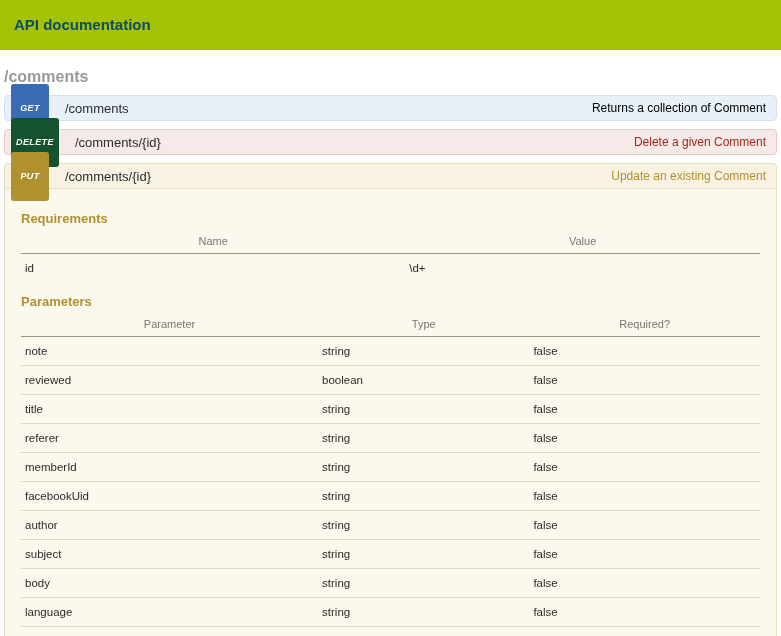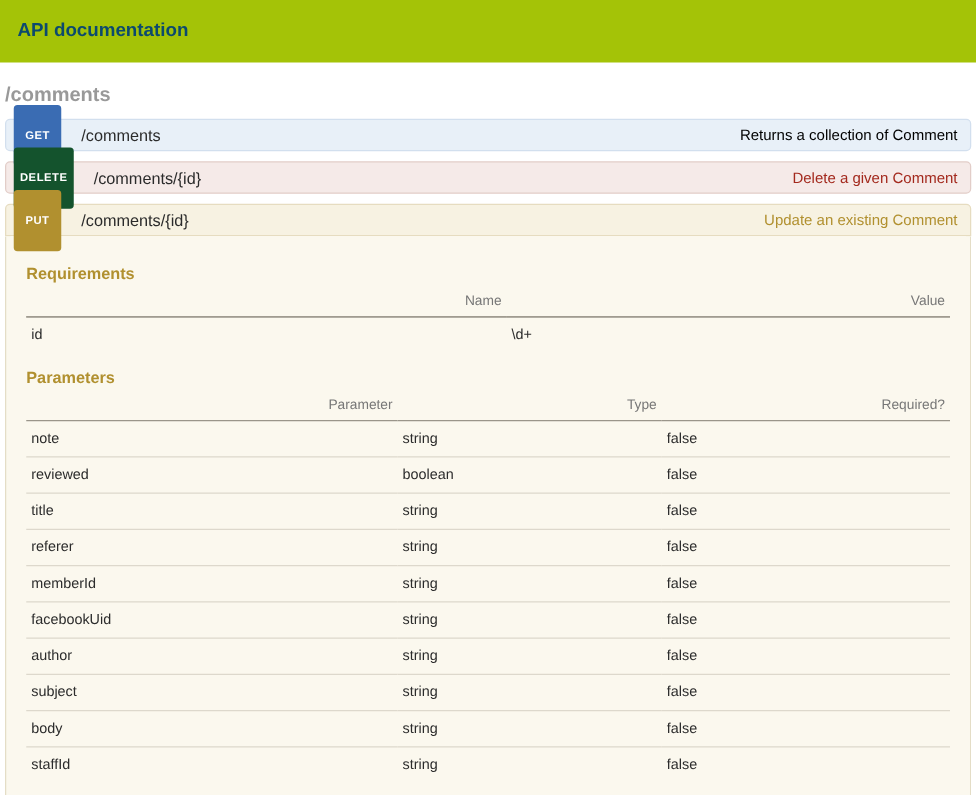--- a/index.html
+++ b/index.html
@@ -47,20 +47,21 @@
     display: inline-block;
     min-width: 38px;
     padding: 20px 5px;
     border-radius: 3px;
     text-align: center;
     color: #ffffff;
     font-size: 9px;
     font-weight: bold;
     letter-spacing: 0.4px;
     line-height: 1;
+    font-style: italic;
   }
   .badge-get    { background: #3a6cb3; }
   .badge-delete { background: #14532d; }
   .badge-put    { background: #b1902f; }
   .op-path {
     margin-left: 16px;
     font-size: 13px;
     color: #2b2b2b;
   }
   .op-desc {
@@ -85,21 +86,21 @@
     font-size: 13px;
     font-weight: bold;
     margin: 12px 0 2px 0;
   }
   table.doc-table {
     width: 100%;
     border-collapse: collapse;
     table-layout: fixed;
   }
   table.doc-table th {
-    text-align: right;
+    text-align: center;
     font-weight: normal;
     font-size: 11px;
     color: #777777;
     padding: 7px 4px 6px 4px;
     border-bottom: 1px solid #9a958a;
   }
   table.doc-table td {
     font-size: 11.5px;
     color: #2b2b2b;
     padding: 8px 4px;
@@ -216,20 +217,25 @@
             <td>subject</td>
             <td>string</td>
             <td>false</td>
           </tr>
           <tr>
             <td>body</td>
             <td>string</td>
             <td>false</td>
           </tr>
           <tr>
+            <td>language</td>
+            <td>string</td>
+            <td>false</td>
+          </tr>
+          <tr>
             <td>staffId</td>
             <td>string</td>
             <td>false</td>
           </tr>
 
         </tbody>
       </table>
 
     </div>
   </div>

